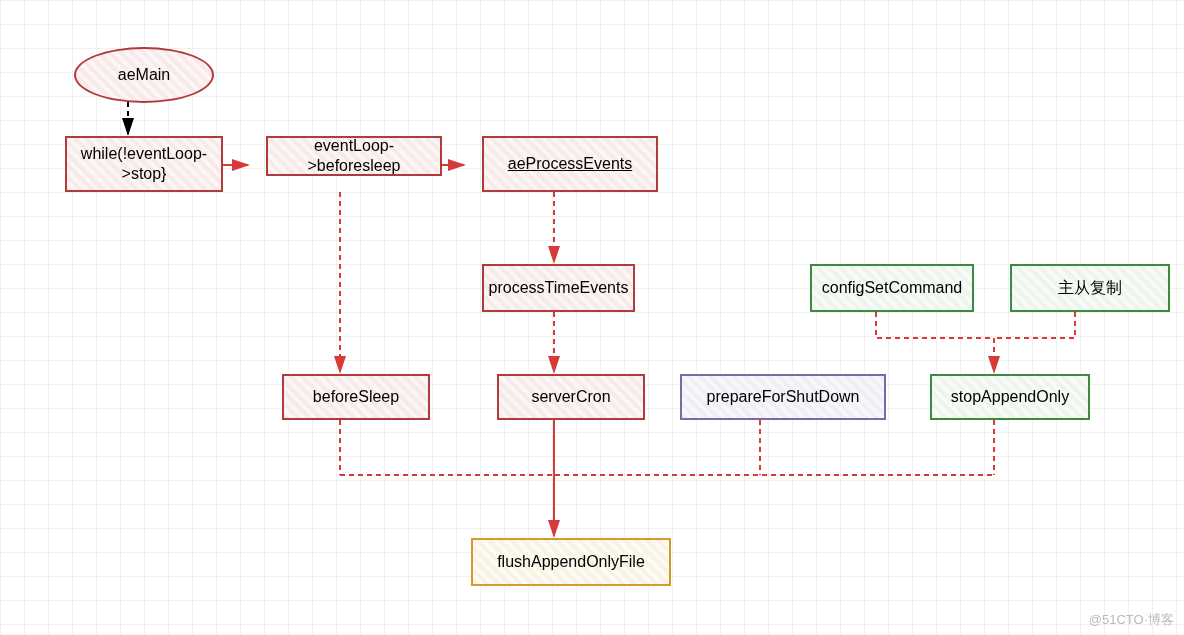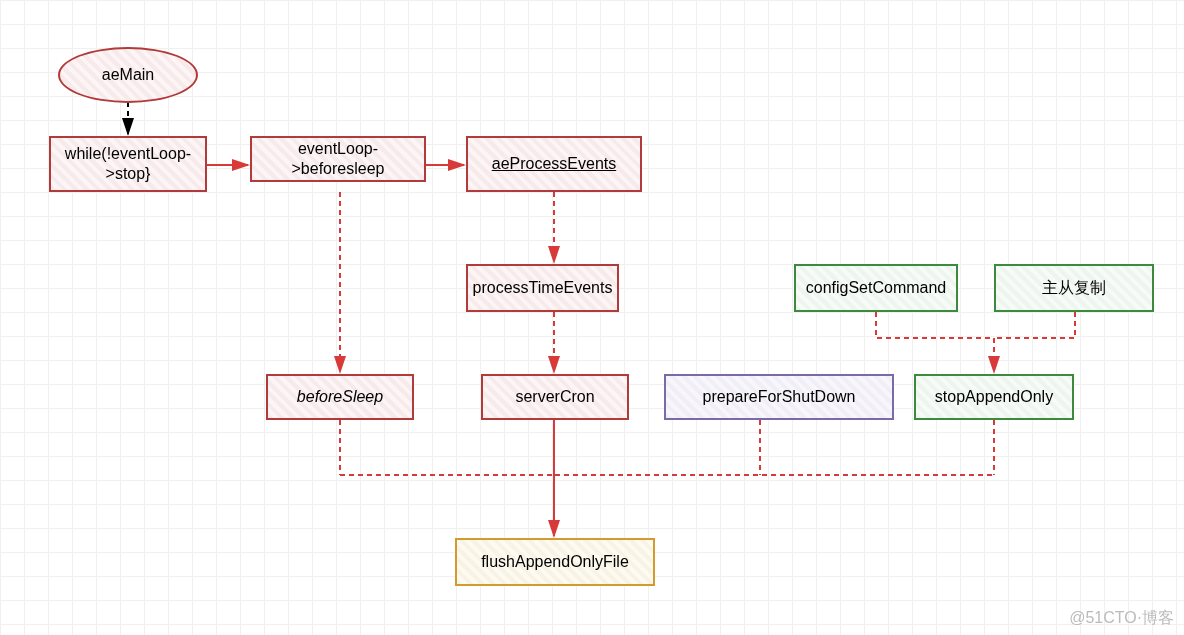--- a/index.html
+++ b/index.html
@@ -22,20 +22,21 @@
   }
   .node {
     position: absolute;
     display: flex;
     align-items: center;
     justify-content: center;
     text-align: center;
     box-sizing: border-box;
     line-height: 1.25;
     padding: 4px 6px;
+    margin-left: 16px;
   }
   .ellipse {
     border-radius: 50%;
   }
   .hatch-red {
     background: repeating-linear-gradient(45deg, #f7eaea, #f7eaea 4px, #fdf5f5 4px, #fdf5f5 8px);
     border: 2px solid #b13a3a;
   }
   .hatch-green {
     background: repeating-linear-gradient(45deg, #eef5ee, #eef5ee 4px, #f7fbf7 4px, #f7fbf7 8px);
@@ -53,21 +54,21 @@
     position: absolute;
     top: 0; left: 0;
     width: 1184px;
     height: 635px;
     pointer-events: none;
   }
   .watermark {
     position: absolute;
     right: 10px;
     bottom: 6px;
-    font-size: 16px;
+    font-size: 13px;
     color: #bbb;
   }
 </style>
 </head>
 <body>
 
 <div class="canvas">
 
   <svg class="arrows" viewBox="0 0 1184 635">
     <defs>
@@ -108,49 +109,49 @@
   </svg>
 
   <div class="node ellipse hatch-red" style="left:58px; top:47px; width:140px; height:56px;">
     <span>aeMain</span>
   </div>
 
   <div class="node hatch-red" style="left:49px; top:136px; width:158px; height:56px;">
     <span>while(!eventLoop-&gt;stop}</span>
   </div>
 
-  <div class="node hatch-red" style="left:250px; top:136px; width:176px; height:46px;">
+  <div class="node hatch-red" style="left:250px; top:136px; width:176px; height:40px;">
     <span>eventLoop-&gt;beforesleep</span>
   </div>
 
   <div class="node hatch-red" style="left:466px; top:136px; width:176px; height:56px;text-decoration:underline;">
     <span>aeProcessEvents</span>
   </div>
 
   <div class="node hatch-red" style="left:466px; top:264px; width:153px; height:48px;">
     <span>processTimeEvents</span>
   </div>
 
   <div class="node hatch-green" style="left:794px; top:264px; width:164px; height:48px;">
     <span>configSetCommand</span>
   </div>
 
   <div class="node hatch-green" style="left:994px; top:264px; width:160px; height:48px;text-align:right;">
     <span>主从复制</span>
   </div>
 
-  <div class="node hatch-red" style="left:266px; top:374px; width:148px; height:46px;font-style:italic;">
+  <div class="node hatch-red" style="left:266px; top:374px; width:148px; height:46px;">
     <span>beforeSleep</span>
   </div>
 
   <div class="node hatch-red" style="left:481px; top:374px; width:148px; height:46px;">
     <span>serverCron</span>
   </div>
 
-  <div class="node hatch-purple" style="left:664px; top:374px; width:230px; height:46px;">
+  <div class="node hatch-purple" style="left:664px; top:374px; width:206px; height:46px;">
     <span>prepareForShutDown</span>
   </div>
 
   <div class="node hatch-green" style="left:914px; top:374px; width:160px; height:46px;">
     <span>stopAppendOnly</span>
   </div>
 
   <div class="node hatch-orange" style="left:455px; top:538px; width:200px; height:48px;">
     <span>flushAppendOnlyFile</span>
   </div>

